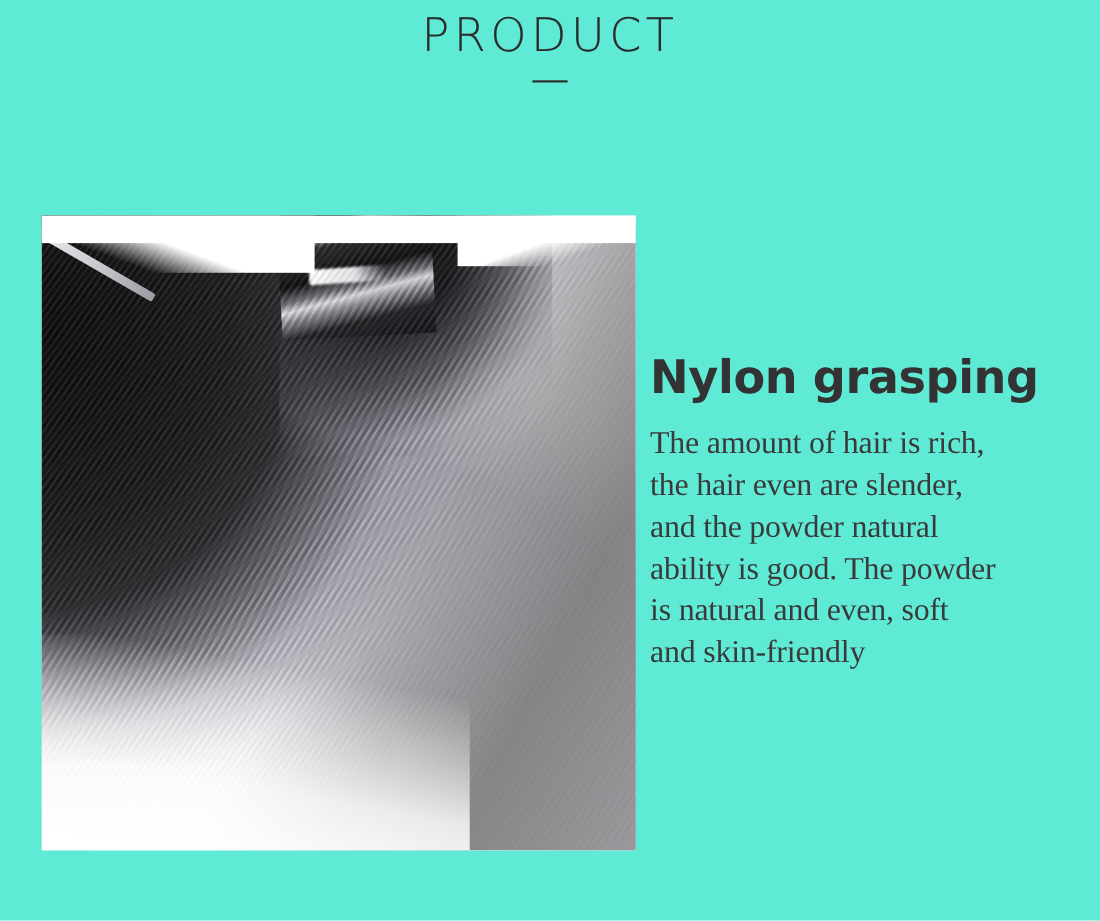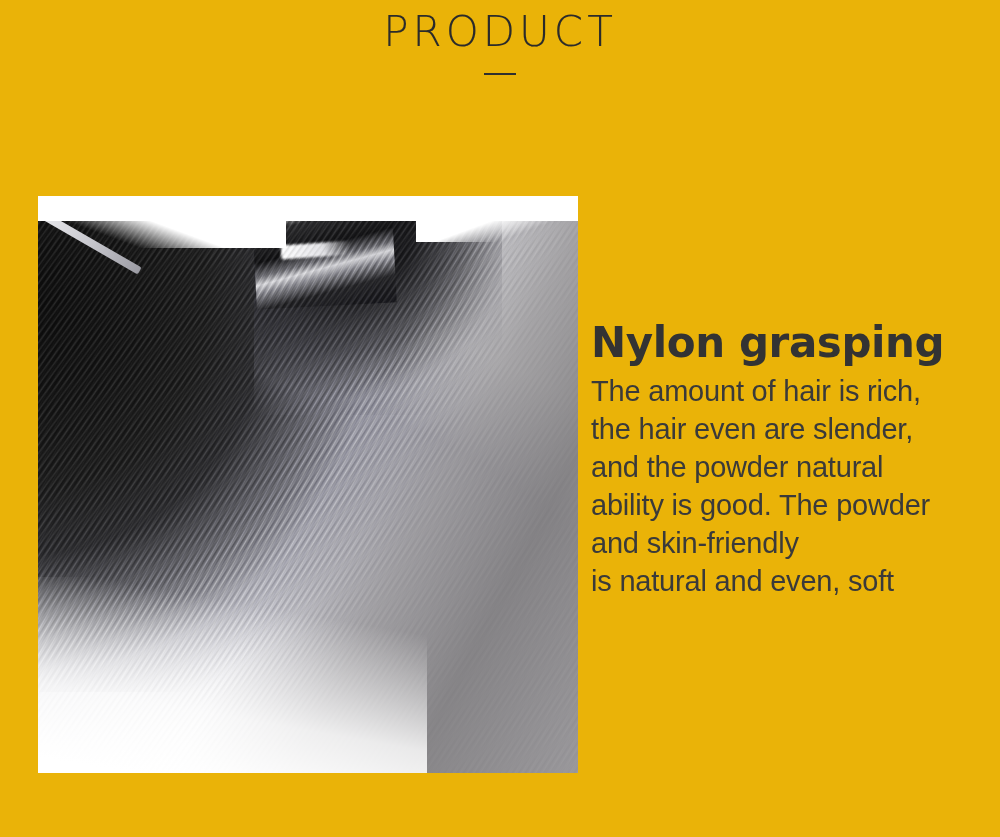--- a/index.html
+++ b/index.html
@@ -2,21 +2,21 @@
 <html><head>
 <meta charset="utf-8">
 <style>
   * { margin:0; padding:0; box-sizing:border-box; }
   html, body {
     width:1000px; height:837px;
     background:#ffffff;
     font-family:"Liberation Sans", sans-serif;
     overflow:hidden;
   }
-  .page { position:relative; width:1000px; height:837px; background:#eab308; }
+  .page { position:relative; width:1000px; height:837px; background:#5eead4; }
 
   
   .header { position:absolute; left:0; top:0; width:1000px; height:110px; }
   .page-title {
     position:absolute; left:0; top:9px; width:1000px;
     text-align:center;
     font-family:"DejaVu Sans", sans-serif;
     font-size:42px; font-weight:300;
     letter-spacing:4px;
     color:#2b2b2b;
@@ -161,22 +161,22 @@
   .copy { position:absolute; left:591px; top:318px; width:400px; }
   .copy-heading {
     font-family:"DejaVu Sans", sans-serif;
     font-size:42px; font-weight:700;
     color:#333333;
     line-height:50px;
     letter-spacing:-0.4px;
     white-space:nowrap;
   }
   .copy-body {
-    margin-top:4px;
-    font-family:Liberation Sans, sans-serif;
+    margin-top:16px;
+    font-family:Liberation Serif, serif;
     font-size:29px; font-weight:400;
     color:#3a3a3a;
     line-height:38px;
     letter-spacing:-0.2px;
   }
   .copy-body .ln { display:block; white-space:nowrap; }
 </style>
 </head>
 <body>
 
@@ -204,18 +204,18 @@
     <div class="ph-topwhite3"></div>
   </div>
 
   <div class="copy">
     <div class="copy-heading">Nylon grasping</div>
     <div class="copy-body">
       <span class="ln">The amount of hair is rich,</span>
       <span class="ln">the hair even are slender,</span>
       <span class="ln">and the powder natural</span>
       <span class="ln">ability is good. The powder</span>
+      <span class="ln">is natural and even, soft</span>
       <span class="ln">and skin-friendly</span>
-      <span class="ln">is natural and even, soft</span>
     </div>
   </div>
 
 </div>
 
 </body></html>

